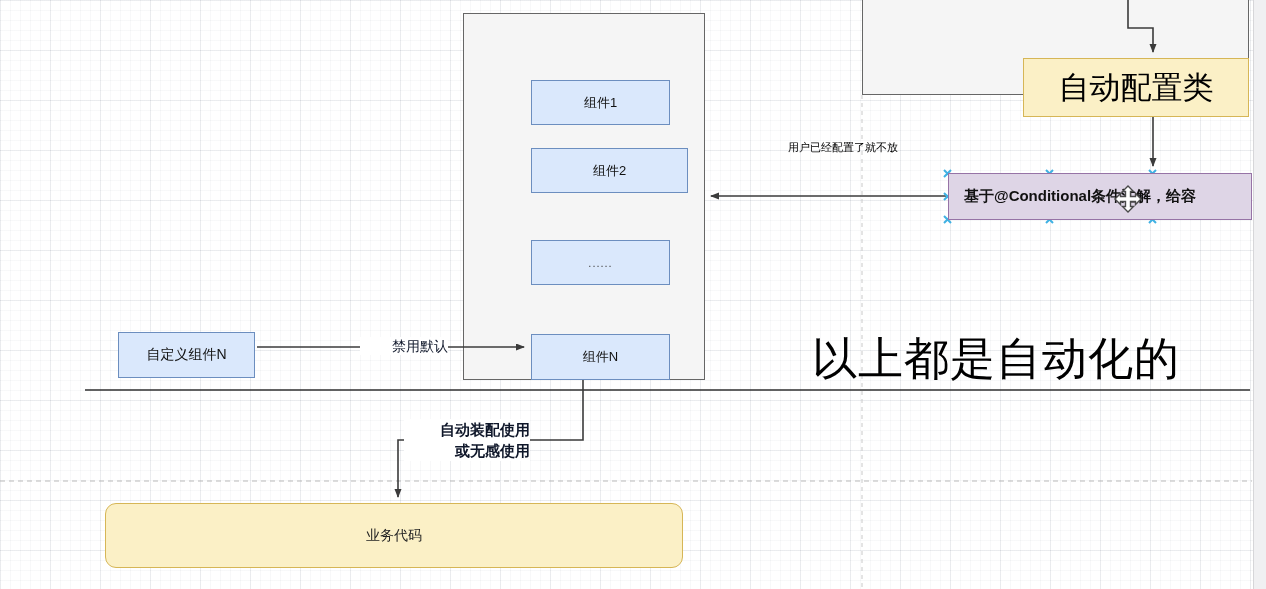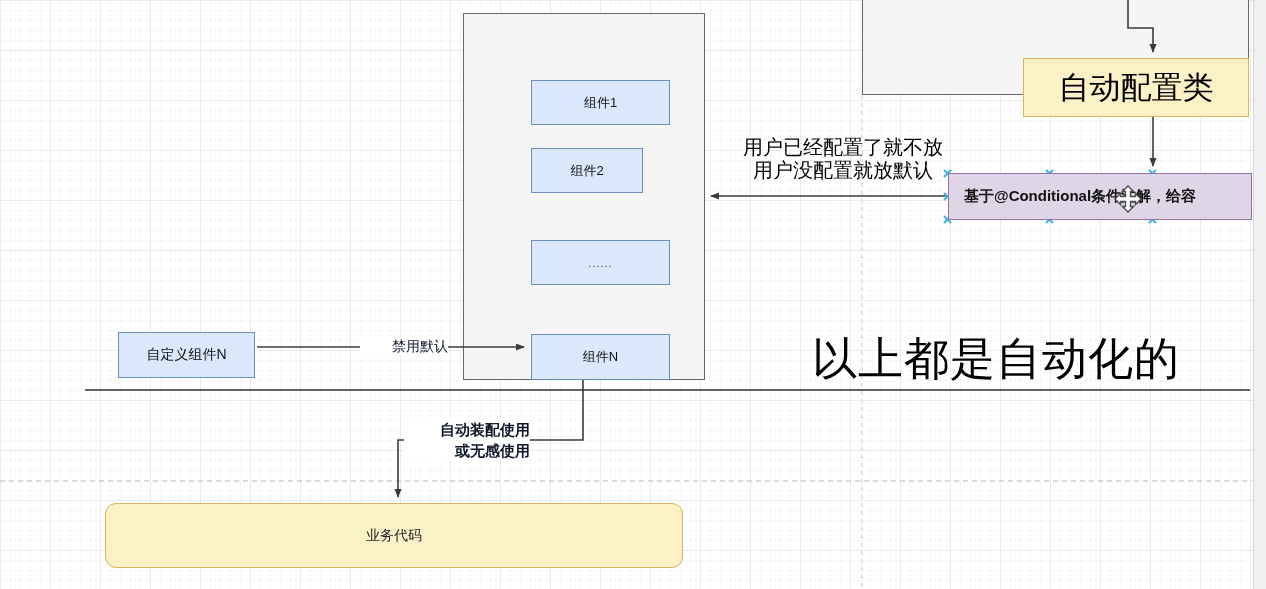--- a/index.html
+++ b/index.html
@@ -64,21 +64,21 @@
       <path d="M944,193 l7,7 M951,193 l-7,7"></path>
       <path d="M944,216 l7,7 M951,216 l-7,7"></path>
       <path d="M1046,216 l7,7 M1053,216 l-7,7"></path>
       <path d="M1149,216 l7,7 M1156,216 l-7,7"></path>
     </g>
   </svg>
 
   <div class="abs shape blue-box" style="left:531px; top:72px; width:139px; height:45px;">
     <span>组件1</span>
   </div>
-  <div class="abs shape blue-box" style="left:531px; top:140px; width:112px; height:45px;">
+  <div class="abs shape blue-box" style="left:531px; top:140px; width:157px; height:45px;">
     <span>组件2</span>
   </div>
   <div class="abs shape blue-box" style="left:531px; top:232px; width:139px; height:45px; font-size:11px; letter-spacing:1px; color:#444;">
     <span>......</span>
   </div>
   <div class="abs shape blue-box" style="left:531px; top:326px; width:139px; height:46px;">
     <span>组件N</span>
   </div>
 
   <div class="abs shape blue-box" style="left:118px; top:324px; width:137px; height:46px; font-size:14px;">
@@ -97,23 +97,22 @@
               justify-content:flex-start; padding-left:15px; white-space:nowrap; overflow:hidden;">
     <span>基于@Conditional条件注解，给容</span>
   </div>
 
   <svg class="layer" width="1266" height="589">
     <g transform="translate(1128,199)">
       <path d="M0,-13 L5.5,-7.5 L2.5,-7.5 L2.5,-2.5 L7.5,-2.5 L7.5,-5.5 L13,0 L7.5,5.5 L7.5,2.5 L2.5,2.5 L2.5,7.5 L5.5,7.5 L0,13 L-5.5,7.5 L-2.5,7.5 L-2.5,2.5 L-7.5,2.5 L-7.5,5.5 L-13,0 L-7.5,-5.5 L-7.5,-2.5 L-2.5,-2.5 L-2.5,-7.5 L-5.5,-7.5 Z" fill="#ffffff" stroke="#4a4a4a" stroke-width="1.4"></path>
     </g>
   </svg>
 
-  <div class="abs" style="left:733px; top:136px; width:220px; text-align:center; font-size:20px; line-height:23px; color:#000;">
+  <div class="abs" style="left:733px; top:136px; width:220px; text-align:center; font-size:11px; line-height:23px; color:#000;">
     <div>用户已经配置了就不放</div>
-    <div>用户没配置就放默认</div>
   </div>
 
   <div class="abs big-caption" style="left:812px; top:329px;">
     <span>以上都是自动化的</span>
   </div>
 
   <div class="abs edge-label" style="left:404px; top:419px; width:126px; font-size:15px; font-weight:bold; line-height:21px;">
     <div>自动装配使用</div>
     <div>或无感使用</div>
   </div>

